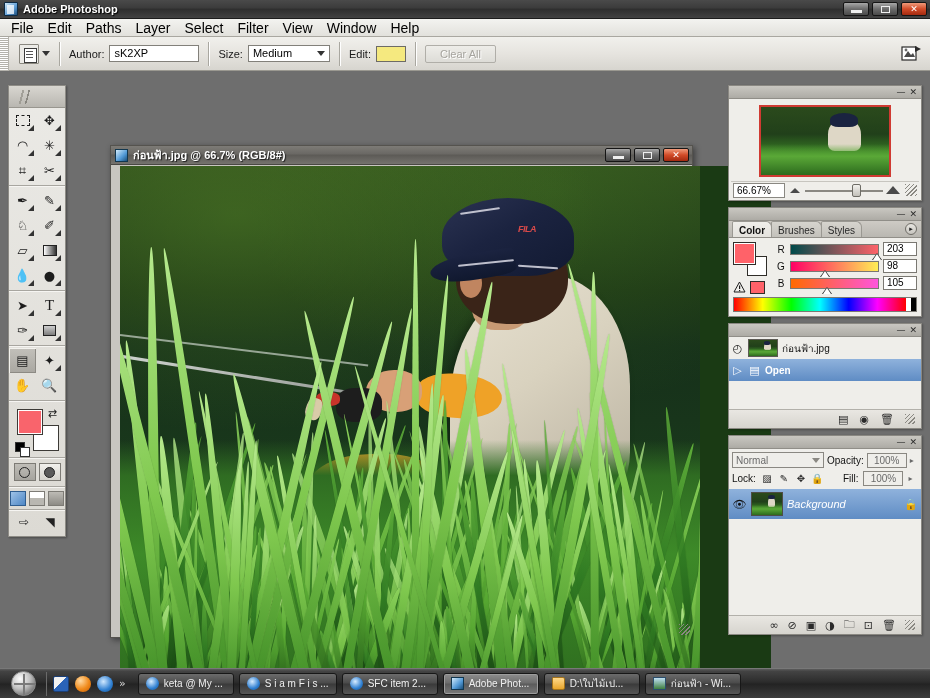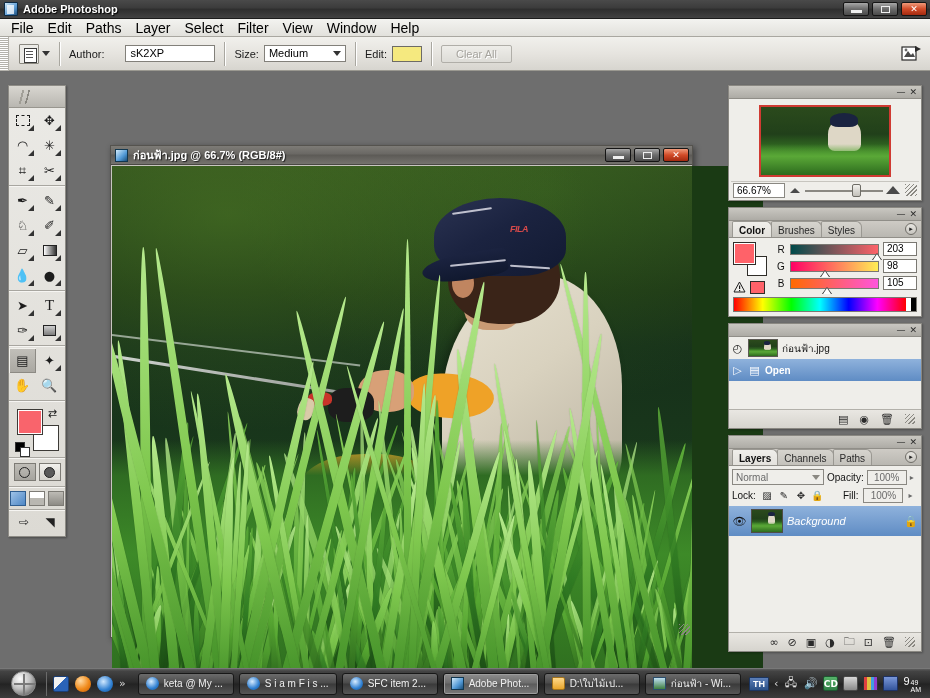--- a/index.html
+++ b/index.html
@@ -142,21 +142,21 @@
     background:#c8c6c0;border:1px solid #55534e;box-shadow:2px 2px 6px rgba(0,0,0,.45);
   }
   .doc-title{
     height:19px;
     background:linear-gradient(to bottom,#7d7b76 0%,#6a6864 45%,#5c5a56 50%,#75736e 100%);
     display:flex;align-items:center;padding-left:4px;border-bottom:1px solid #4a4844;
   }
   .doc-icon{width:13px;height:13px;margin-right:5px;background:linear-gradient(135deg,#d3ecfb,#4f97d4 60%,#1d4f79);border:1px solid #12374f;}
   .doc-title-text{color:#fff;font-size:11px;font-weight:bold;text-shadow:1px 1px 1px #1c1c1c;}
   .doc-btns{margin-left:auto;display:flex;gap:3px;padding-right:3px;}
-  .doc-canvas{position:absolute;left:1px;top:20px;width:651px;height:352px;overflow:hidden;background:#1a3a14;}
+  .doc-canvas{position:absolute;left:9px;top:20px;width:651px;height:352px;overflow:hidden;background:#1a3a14;}
   .doc-status{
     position:absolute;left:1px;top:547px;width:580px;height:17px;
     background:linear-gradient(to bottom,#efeeea,#dcdad4);
     border-top:1px solid #9a9890;display:flex;align-items:center;font-size:10px;color:#111;
   }
   .ds-zoom{width:52px;padding-left:4px;border-right:1px solid #aaa8a2;}
   .ds-ico{width:22px;display:flex;align-items:center;justify-content:center;border-right:1px solid #aaa8a2;}
   .ds-doc{flex:0 0 200px;text-align:center;border-right:1px solid #aaa8a2;}
   .ds-arrow{width:16px;display:flex;align-items:center;justify-content:center;font-size:9px;}
   .resize-grip{position:absolute;right:2px;bottom:2px;width:11px;height:11px;
@@ -351,21 +351,21 @@
   </div>
 
   <div class="optionsbar">
     <div class="grip"></div>
     <div class="tool-preset">
       <div class="tp-icon"></div>
       <div class="caret"></div>
     </div>
     <div class="vsep"></div>
     <div class="lbl">Author:</div>
-    <div class="txtfield" style="width:90px;margin-left:21px;">sK2XP</div>
+    <div class="txtfield" style="width:90px;margin-left:5px;">sK2XP</div>
     <div class="vsep"></div>
     <div class="lbl">Size:</div>
     <div class="selfield" style="width:82px;margin-left:5px;">
       <span>Medium</span>
       <span class="caret"></span>
     </div>
     <div class="vsep"></div>
     <div class="lbl">Edit:</div>
     <div class="colorchip" id="optColorChip" style="margin-left: 5px; background: rgb(245, 233, 127);"></div>
     <div class="vsep"></div>
@@ -908,26 +908,20 @@
           <span>🗑</span>
           <span style="width:10px;height:10px;background:repeating-linear-gradient(135deg,#8a8882 0 1px,transparent 1px 3px);"></span>
         </div>
       </div>
 
       <div class="pal">
         <div class="pal-bar">
           <span class="mini">—</span>
           <span class="mini">✕</span>
         </div>
-        <div class="pal-tabs">
-          <div class="ptab active">Layers</div>
-          <div class="ptab">Channels</div>
-          <div class="ptab">Paths</div>
-          <div class="pmenu">▸</div>
-        </div>
         <div class="pal-body" style="padding:0;background:#efeeea;">
           <div class="lay-opts">
             <div class="blend-sel">
               <span>Normal</span>
               <span class="caret" style="border-top-color:#8a8882;"></span>
             </div>
             <div>Opacity:</div>
             <div class="opa-field">100%</div>
             <span style="font-size:8px;color:#6a6a6a;">▸</span>
           </div>
@@ -999,32 +993,15 @@
       </div>
       <div class="task">
         <span class="tico folder"></span>
         <span>D:\ใบไม้เป...</span>
       </div>
       <div class="task">
         <span class="tico pic"></span>
         <span>ก่อนฟ้า - Wi...</span>
       </div>
     </div>
-    <div class="tray">
-      <span class="tray-lang">TH</span>
-      <span class="chev">‹</span>
-      <span class="tray-ico">🖧</span>
-      <span class="tray-ico">🔊</span>
-      <span class="tray-ico cd">CD</span>
-      <span class="tray-ico cam"></span>
-      <span class="tray-ico bars"></span>
-      <span class="tray-ico book"></span>
-      <span class="clock">
-        <span>9</span>
-        <span class="ampm">
-          <span>49</span>
-          <span>AM</span>
-        </span>
-      </span>
-    </div>
   </div>
 
 </div>
 
 </body></html>

